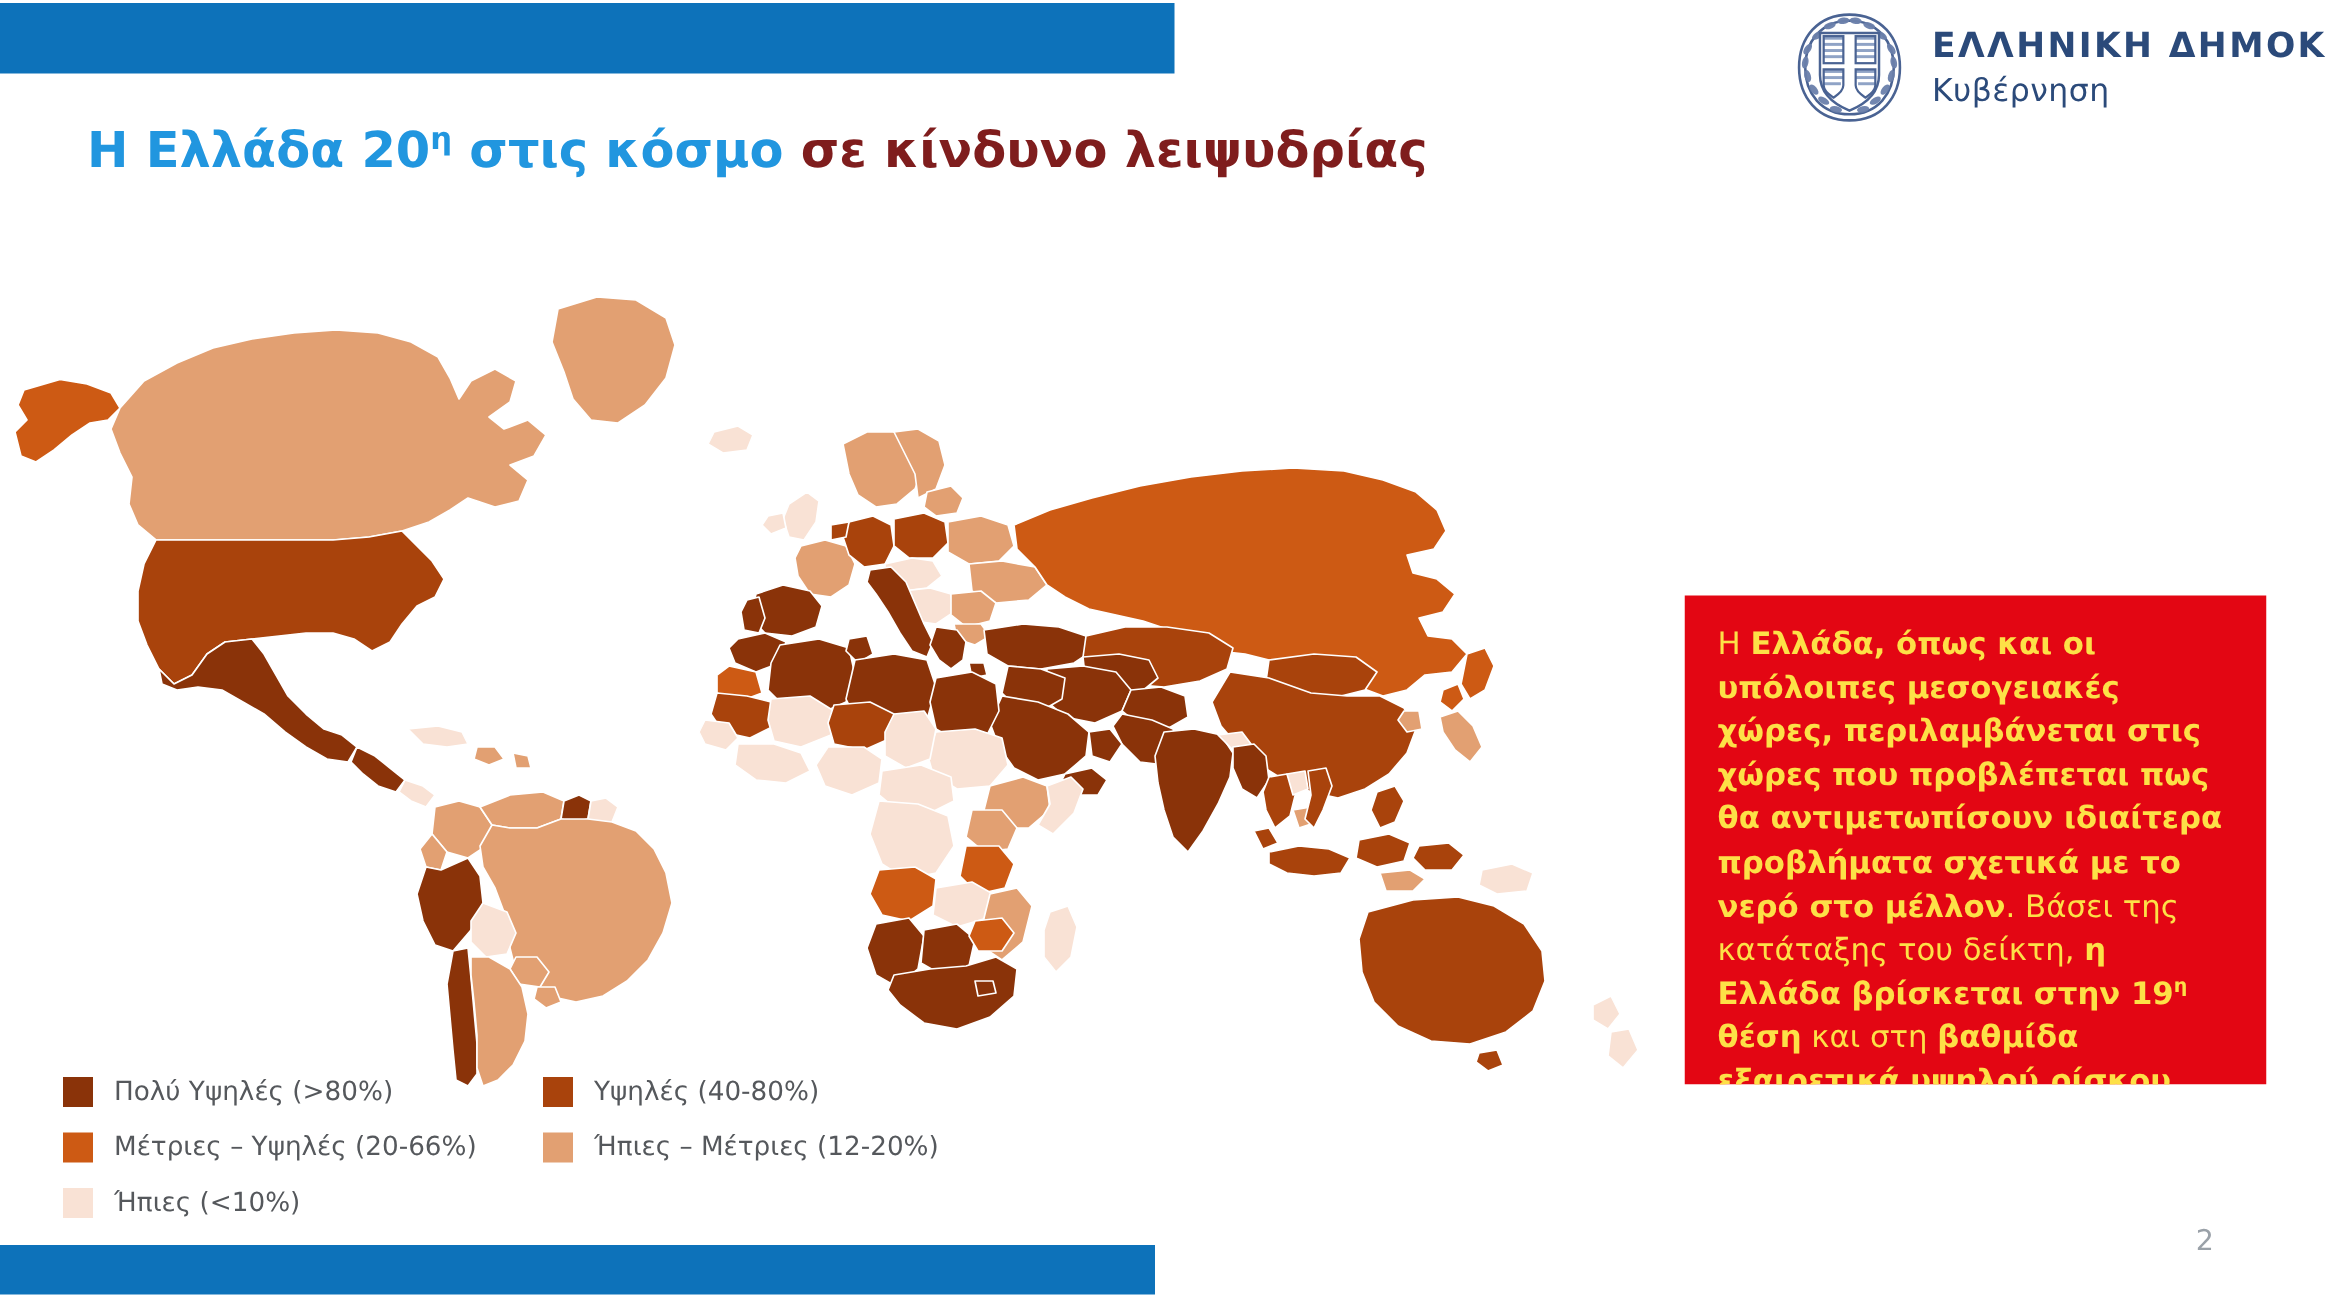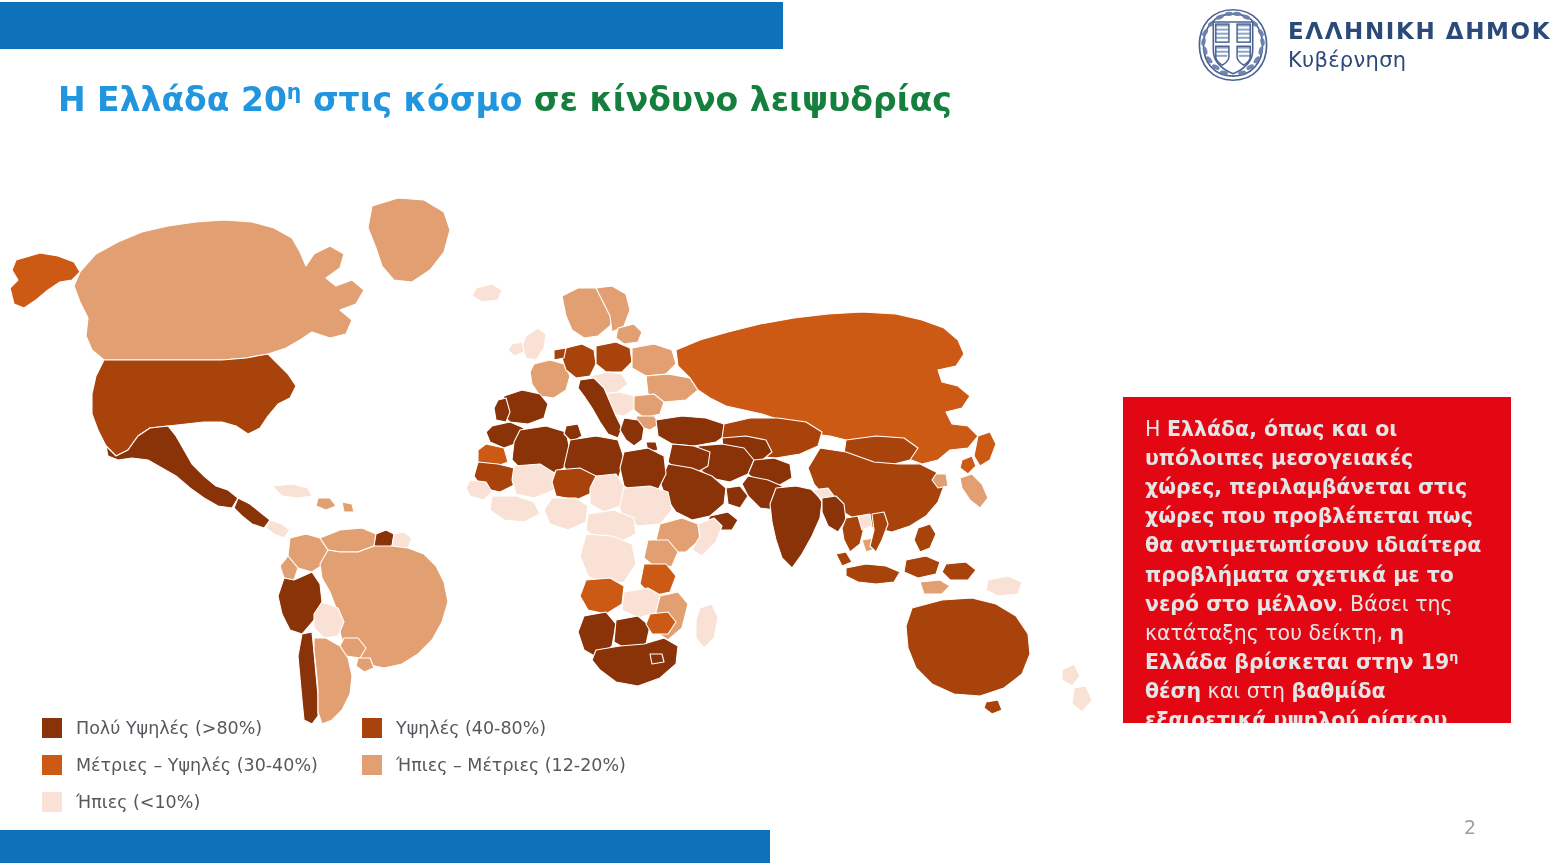--- a/index.html
+++ b/index.html
@@ -32,41 +32,41 @@
     margin-top:5px;font-family:"DejaVu Sans","Liberation Sans",sans-serif;
   }
 
   
   .slide-title{
     position:absolute;left:58px;top:80px;
     font-size:33px;font-weight:700;white-space:nowrap;
     font-family:"DejaVu Sans","Liberation Sans",sans-serif;
   }
   .title-a{color:#2196DF;}
-  .title-b{color:#15803d;}
+  .title-b{color:#7f1d1d;}
   .title-a sup,.title-b sup{font-size:.62em;vertical-align:super;}
 
   
   .map-wrap{position:absolute;left:0px;top:168px;width:1130px;height:560px;}
   .map-wrap svg{width:100%;height:100%;display:block;}
 
   
   .panel{
     position:absolute;left:1123px;top:175px;width:388px;height:548px;
     background:#ffffff;overflow:hidden;
   }
   .panel-map{position:absolute;left:0;top:0;width:388px;height:228px;overflow:hidden;background:#fff;}
   .panel-map svg{position:absolute;left:-1340px;top:-390px;width:4700px;height:2330px;display:block;}
   .callout{
     position:absolute;left:0;top:222px;width:388px;height:326px;
     background:#E30613;box-sizing:border-box;
     padding:18px 22px 10px 22px;
   }
   .callout p{
-    margin:0;color:#e5e5e5;font-size:20.5px;line-height:1.42;
+    margin:0;color:#fde047;font-size:20.5px;line-height:1.42;
     font-family:"DejaVu Sans","Liberation Sans",sans-serif;font-weight:400;
   }
   .callout b{font-weight:700;}
   .callout sup{font-size:.62em;vertical-align:super;}
 
   
   .legend{position:absolute;left:42px;top:718px;width:640px;}
   .legend-row{display:flex;align-items:flex-start;margin-bottom:17px;}
   .legend-item{display:flex;align-items:center;}
   .legend-item.col1{width:320px;}
@@ -417,21 +417,21 @@
         <span class="legend-label">Πολύ Υψηλές (&gt;80%)</span>
       </div>
       <div class="legend-item">
         <span class="swatch" style="background:#A9430C"></span>
         <span class="legend-label">Υψηλές (40-80%)</span>
       </div>
     </div>
     <div class="legend-row">
       <div class="legend-item col1">
         <span class="swatch" style="background:#CD5A14"></span>
-        <span class="legend-label">Μέτριες – Υψηλές (30-40%)</span>
+        <span class="legend-label">Μέτριες – Υψηλές (20-66%)</span>
       </div>
       <div class="legend-item">
         <span class="swatch" style="background:#E2A072"></span>
         <span class="legend-label">Ήπιες – Μέτριες (12-20%)</span>
       </div>
     </div>
     <div class="legend-row">
       <div class="legend-item col1">
         <span class="swatch" style="background:#F9E2D5"></span>
         <span class="legend-label">Ήπιες (&lt;10%)</span>

